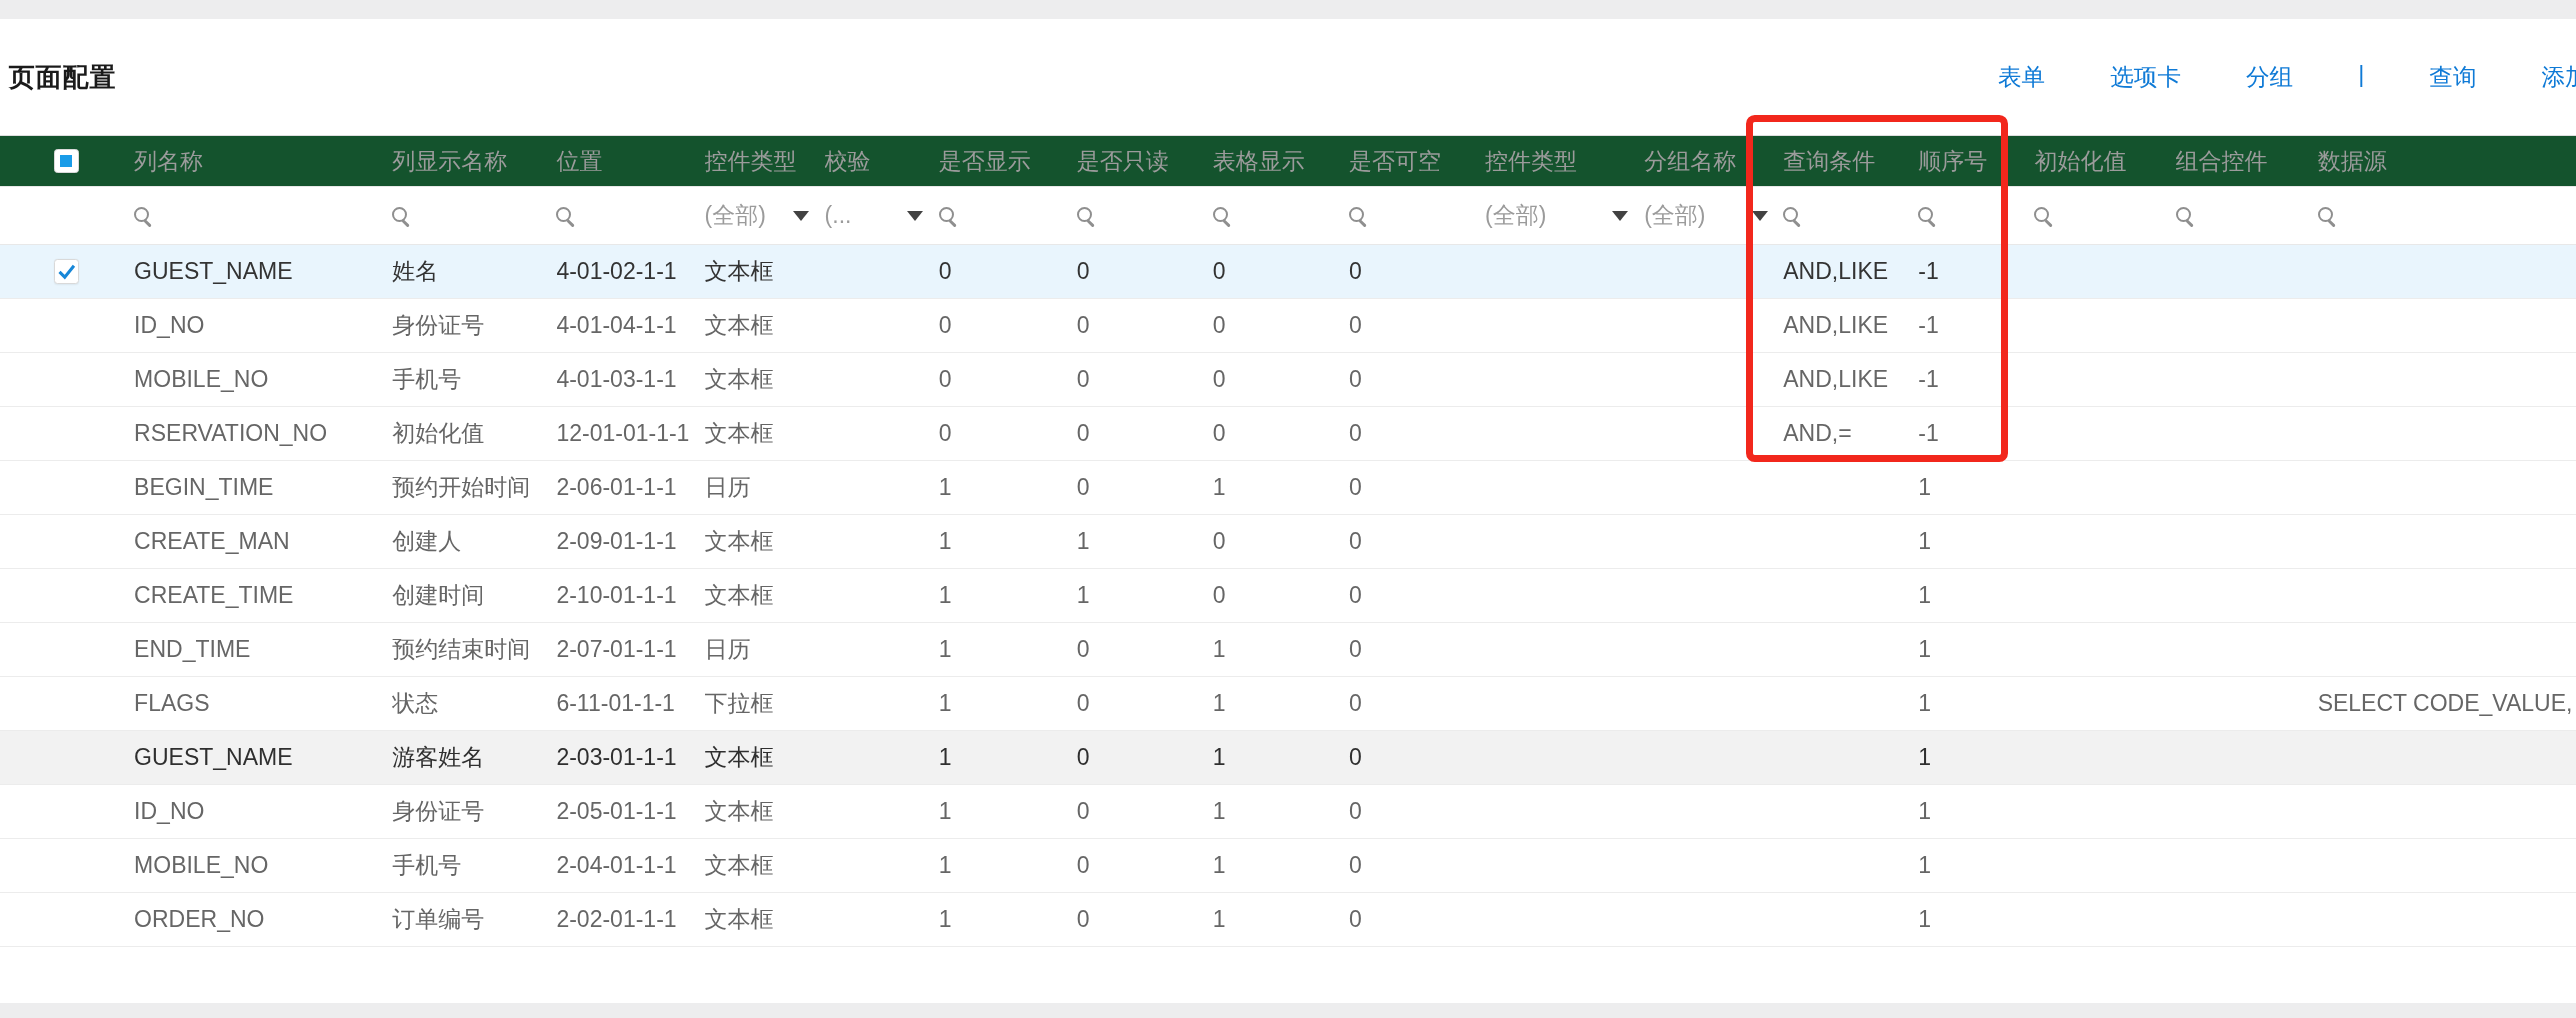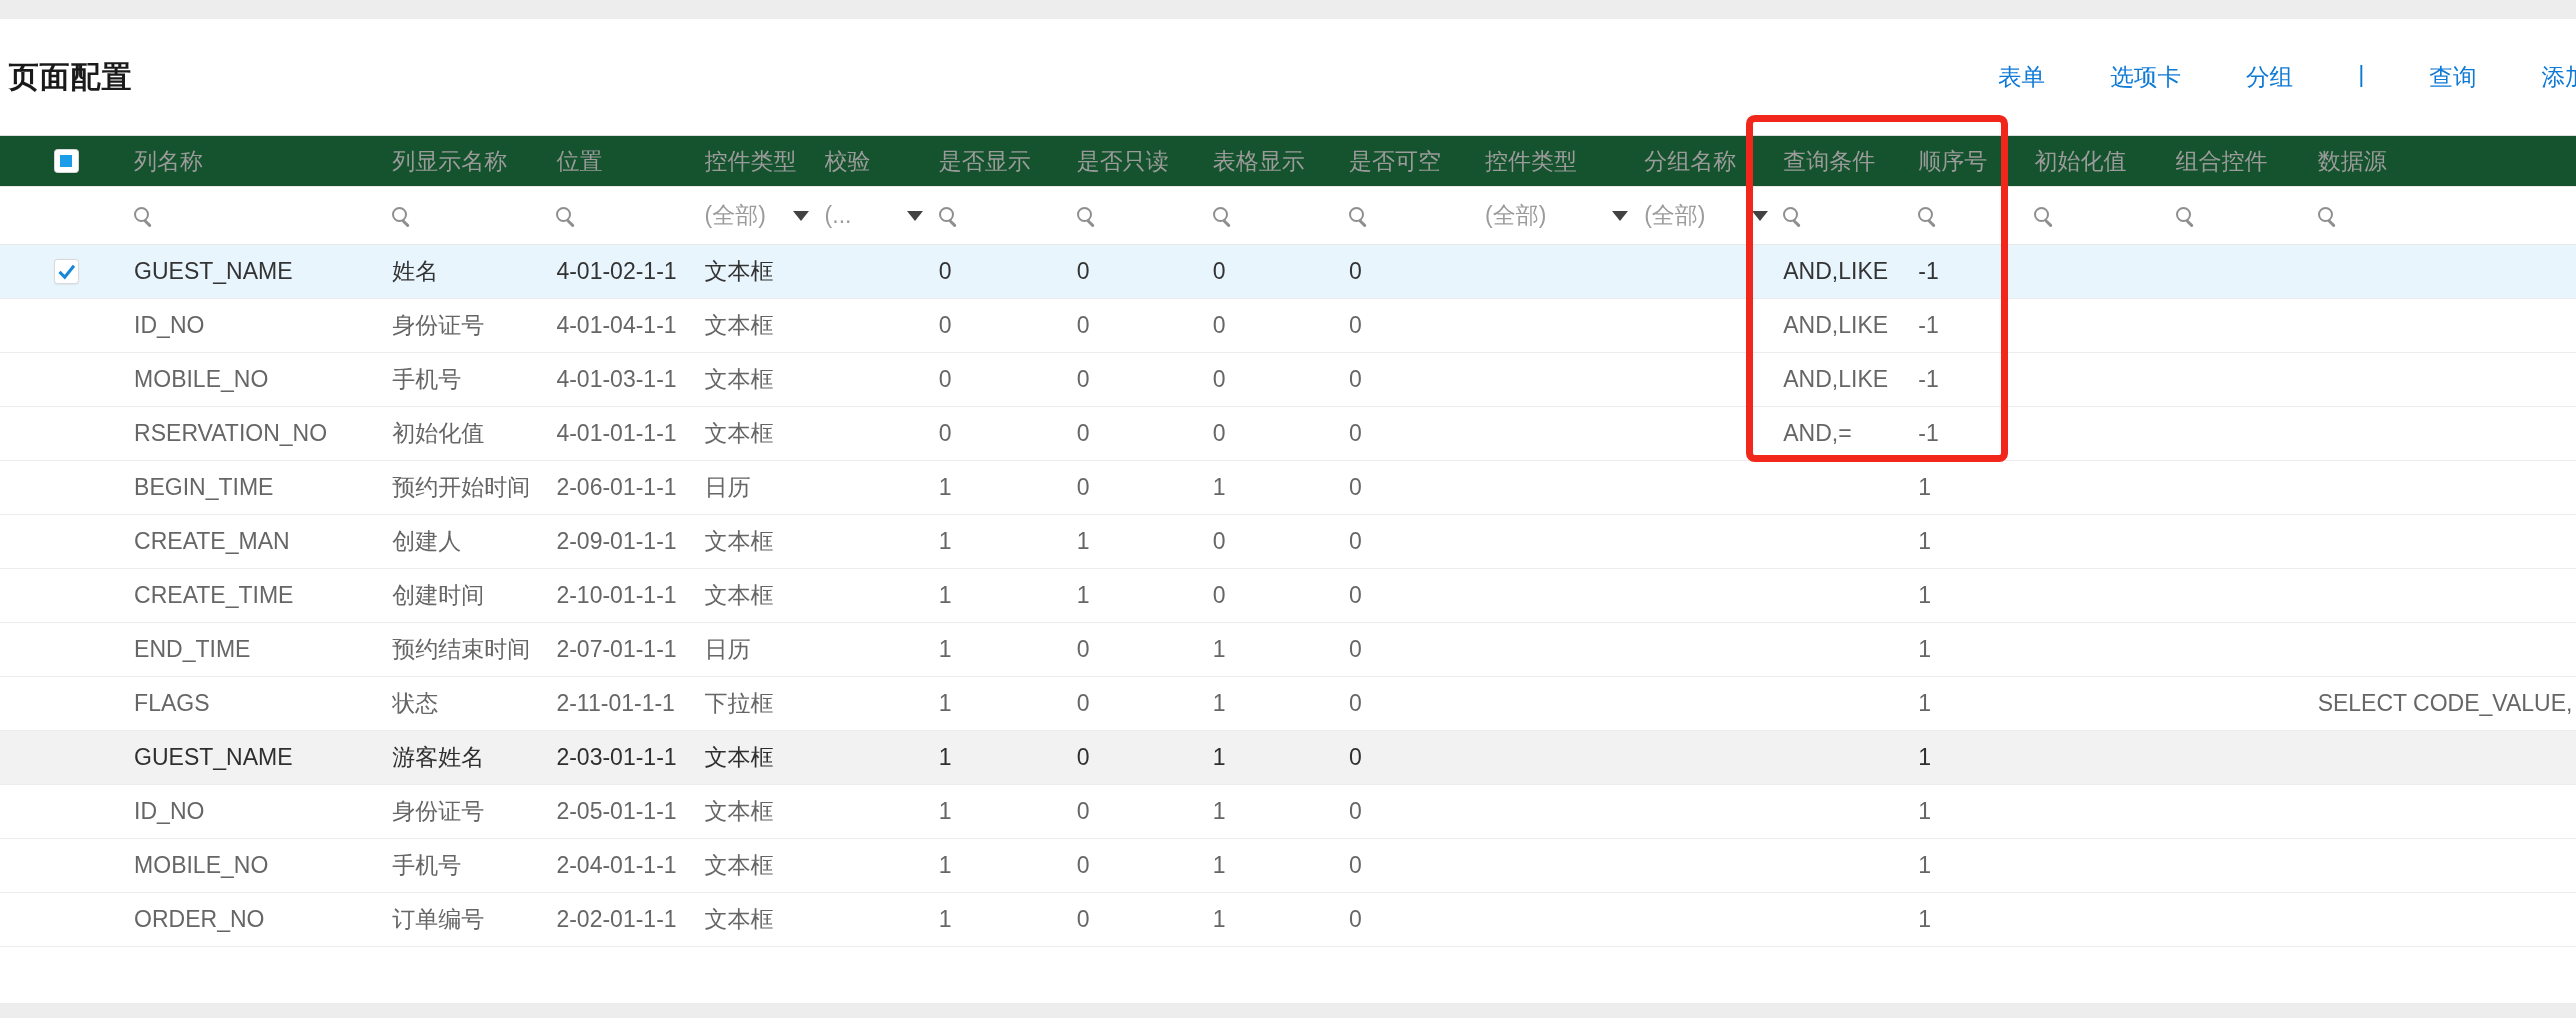--- a/index.html
+++ b/index.html
@@ -9,21 +9,21 @@
     background: #ffffff;
     position: relative;
     color: #666;
   }
   .top-strip { height: 19px; background: #ededee; }
   .bottom-strip { position: absolute; left: 0; bottom: 0; width: 100%; height: 15px; background: #ededee; }
 
   .titlebar { height: 116px; position: relative; }
   .page-title {
     position: absolute; left: 8.7px; top: 50%; transform: translateY(-50%);
-    font-size: 30px; font-weight: 700; color: #1a1a1a; letter-spacing: 0.9px;
+    font-size: 26px; font-weight: 700; color: #1a1a1a; letter-spacing: 0.9px;
   }
   .toplinks {
     position: absolute; left: 1998px; top: 50%; transform: translateY(-50%);
     display: flex; gap: 65px; white-space: nowrap; font-size: 23.6px;
   }
   .toplink { color: #0f7ad6; cursor: pointer; }
   .toplink.divider { cursor: default; }
 
   table.grid { width: 2576px; table-layout: fixed; border-collapse: collapse; }
   tr.header-row { height: 51px; background: #14532d; }
@@ -237,21 +237,21 @@
         <td class="cell-query">AND,LIKE</td>
         <td class="cell-seq">-1</td>
         <td class="cell-init"></td>
         <td class="cell-combo"></td>
         <td class="cell-datasource"></td>
       </tr>
       <tr class="data-row">
         <td class="cell-select"></td>
         <td class="cell-name">RSERVATION_NO</td>
         <td class="cell-display">初始化值</td>
-        <td class="cell-position">4-01-01-1-1</td>
+        <td class="cell-position">12-01-01-1-1</td>
         <td class="cell-control">文本框</td>
         <td class="cell-valid"></td>
         <td class="cell-show">0</td>
         <td class="cell-readonly">0</td>
         <td class="cell-table_show">0</td>
         <td class="cell-nullable">0</td>
         <td class="cell-tab"></td>
         <td class="cell-group"></td>
         <td class="cell-query">AND,=</td>
         <td class="cell-seq">-1</td>
@@ -332,21 +332,21 @@
         <td class="cell-query"></td>
         <td class="cell-seq">1</td>
         <td class="cell-init"></td>
         <td class="cell-combo"></td>
         <td class="cell-datasource"></td>
       </tr>
       <tr class="data-row">
         <td class="cell-select"></td>
         <td class="cell-name">FLAGS</td>
         <td class="cell-display">状态</td>
-        <td class="cell-position">2-11-01-1-1</td>
+        <td class="cell-position">6-11-01-1-1</td>
         <td class="cell-control">下拉框</td>
         <td class="cell-valid"></td>
         <td class="cell-show">1</td>
         <td class="cell-readonly">0</td>
         <td class="cell-table_show">1</td>
         <td class="cell-nullable">0</td>
         <td class="cell-tab"></td>
         <td class="cell-group"></td>
         <td class="cell-query"></td>
         <td class="cell-seq">1</td>

